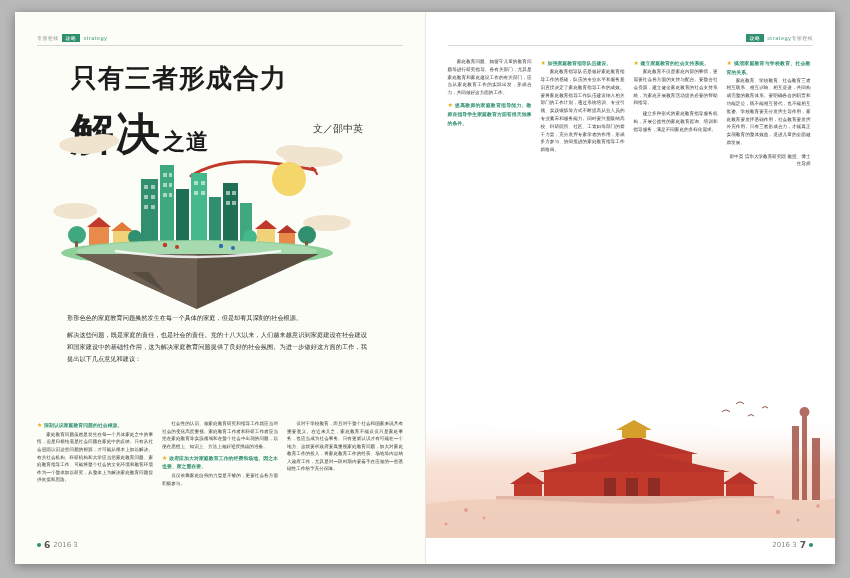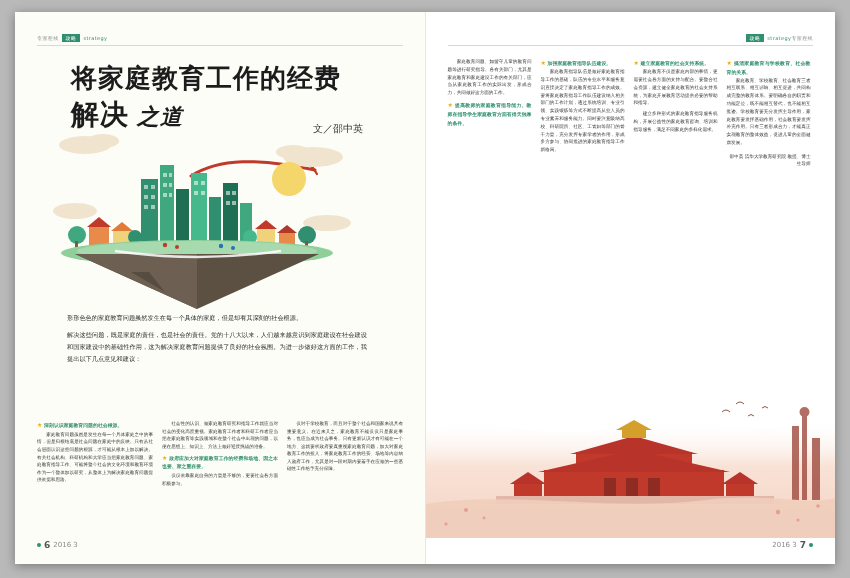--- a/index.html
+++ b/index.html
@@ -51,22 +51,22 @@
   
   .title-wrap{position:absolute;left:56px;top:52px;width:300px;}
   .title-main{
     font-size:26px;font-weight:bold;color:#1c1c1c;
     letter-spacing:1px;line-height:1.15;font-family:"DejaVu Sans",sans-serif;
   }
   .title-second{
     margin-top:2px;font-size:30px;font-weight:bold;color:#1c1c1c;
     letter-spacing:1px;display:flex;align-items:baseline;
   }
-  .title-second .big{font-size:28px;}
-  .title-second .sm{font-size:22px;margin-left:8px;font-style:italic;}
+  .title-second .big{font-size:44px;margin-top:9px;}
+  .title-second .sm{font-size:22px;margin-left:2px;}
   .byline{
     position:absolute;right:8px;top:58px;font-size:10px;color:#333;
   }
   .swoosh{
     position:absolute;left:118px;top:92px;width:130px;height:26px;
     pointer-events:none;
   }
 
   
   .illus{position:absolute;left:30px;top:115px;width:310px;height:185px;}
@@ -113,21 +113,21 @@
 <div class="spread">
 
   <div class="page left">
 
     <div class="runhead rh-left">
       <span>专家在线</span><span class="tag">攻略</span><span class="en">strategy</span>
     </div>
     <div class="rule rule-l"></div>
 
     <div class="title-wrap">
-      <div class="title-main">将家庭教育工作的经费</div>
+      <div class="title-main">只有三者形成合力</div>
       <div class="title-second">
         <span class="big">解决</span>
         <span class="sm">之道</span>
       </div>
       <div class="byline">文／邵中英</div>
       <svg class="swoosh" viewBox="0 0 130 26">
         <path d="M2 20 C30 2, 70 2, 126 14" stroke="#c0392b" stroke-width="3" fill="none" stroke-linecap="round"></path>
         <path d="M120 8 C124 11, 126 14, 128 18" stroke="#c0392b" stroke-width="2.2" fill="none" stroke-linecap="round"></path>
       </svg>
     </div>

